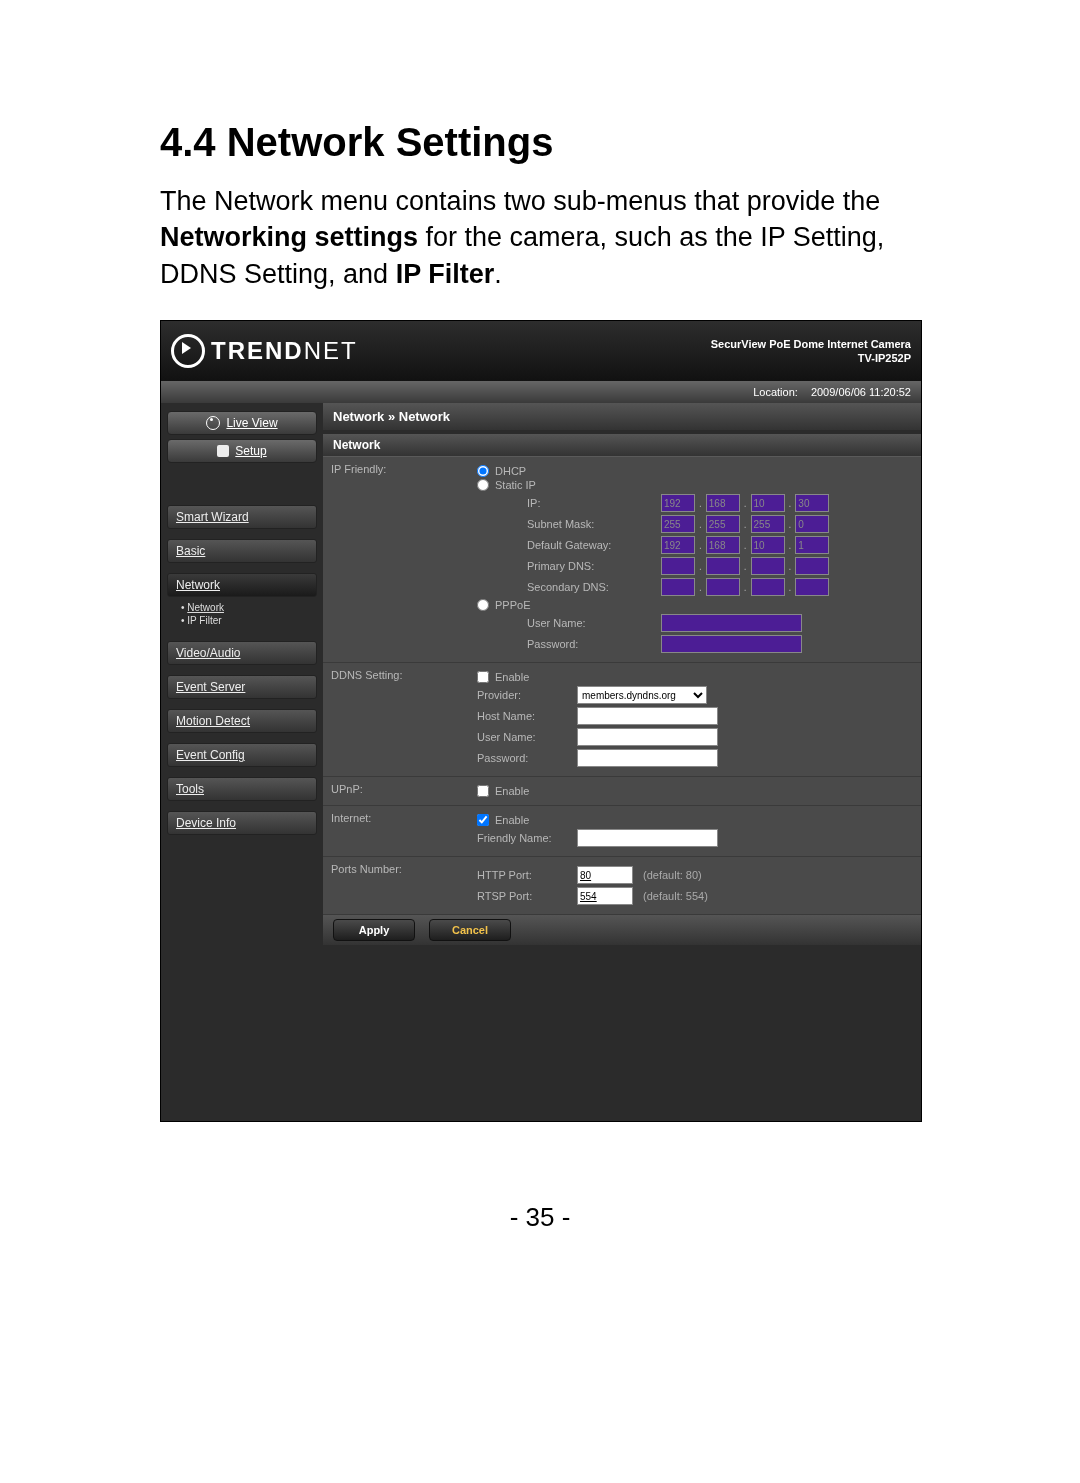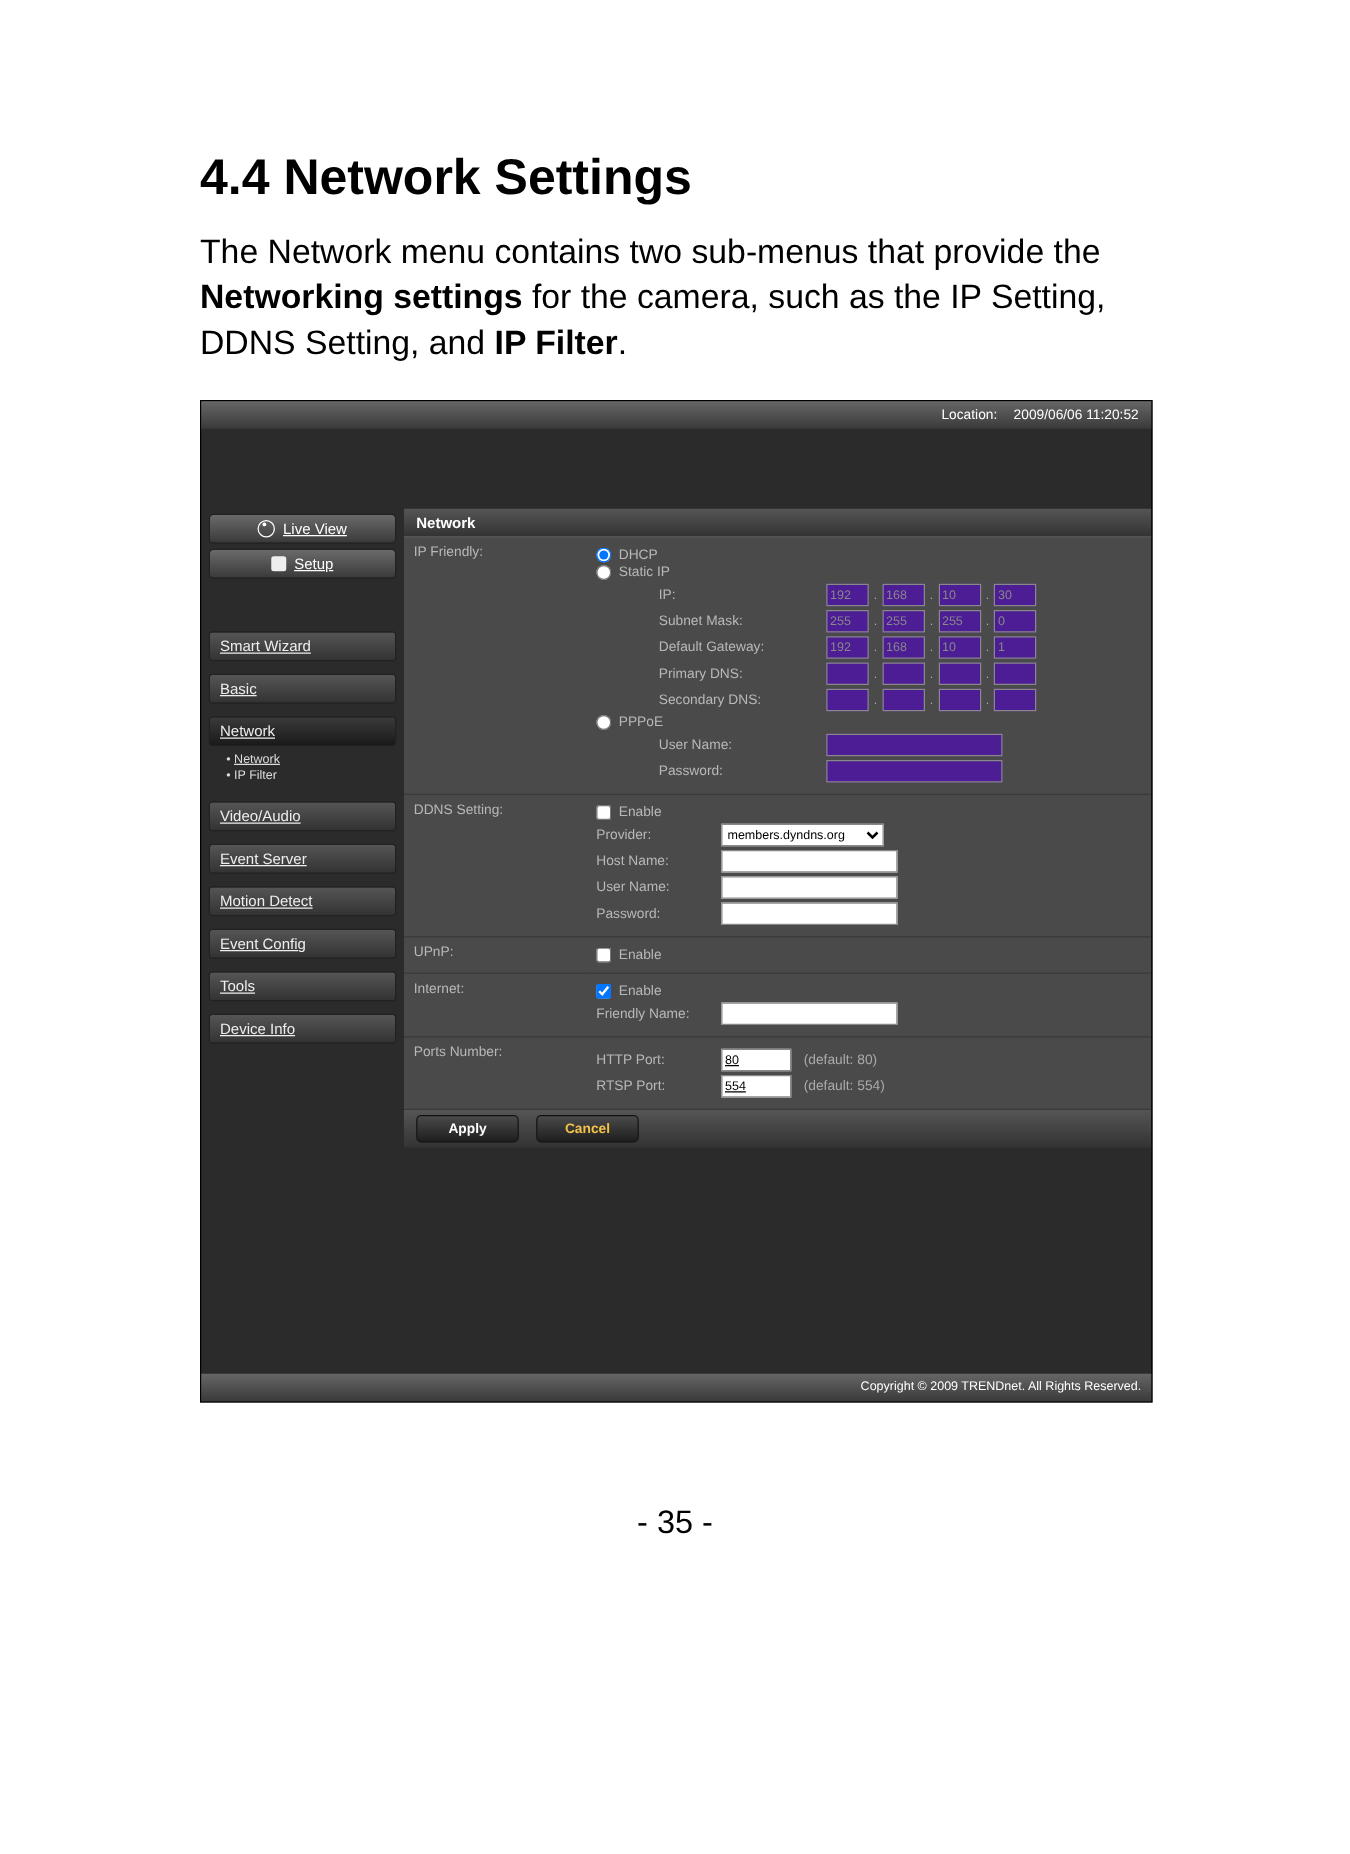--- a/index.html
+++ b/index.html
@@ -62,20 +62,32 @@
 <body>
 
 <div class="page">
   <h1>4.4  Network Settings</h1>
   <div class="intro">
     <span>The Network menu contains two sub-menus that provide the </span><span class="b">Networking settings</span><span> for the camera, such as the IP Setting, DDNS Setting, and </span><span class="b">IP Filter</span><span>.</span>
   </div>
 
   <div class="shot">
 
+    <div class="s-head">
+      <div class="brand">
+        <span class="brand-logo"></span>
+        <span class="brand-word">
+          <span class="light">TREND</span><span class="thin">NET</span>
+        </span>
+      </div>
+      <div class="hr-prod">
+        <div>SecurView PoE Dome Internet Camera</div>
+        <div>TV-IP252P</div>
+      </div>
+    </div>
     <div class="s-loc">
       <span>Location:</span>
       <span>2009/06/06 11:20:52</span>
     </div>
 
     <div class="s-body">
 
       <div class="s-side">
         <div class="pill">
           <span class="ico eye-icon"></span>
@@ -96,20 +108,21 @@
         </div>
         <div class="menu-item">Video/Audio</div>
         <div class="menu-item">Event Server</div>
         <div class="menu-item">Motion Detect</div>
         <div class="menu-item">Event Config</div>
         <div class="menu-item">Tools</div>
         <div class="menu-item">Device Info</div>
       </div>
 
       <div class="s-main">
+        <div class="crumb">Network » Network</div>
         <div class="sect">Network</div>
         <div class="panel">
           <table class="cfg">
 
             <tbody>
                 <tr class="row">
               <td class="lbl">IP Friendly:</td>
               <td>
                 <div class="opt">
                   <input type="radio" checked="" style="">
@@ -254,17 +267,16 @@
           </tbody>
             </table>
         </div>
         <div class="btns">
           <div class="btn apply">Apply</div>
           <div class="btn cancel">Cancel</div>
         </div>
       </div>
     </div>
 
-    <div class="s-foot">Copyright © 2009 TRENDnet. All Rights Reserved.</div>
   </div>
 
   <div class="pagenum">- 35 -</div>
 </div>
 
 </body></html>

